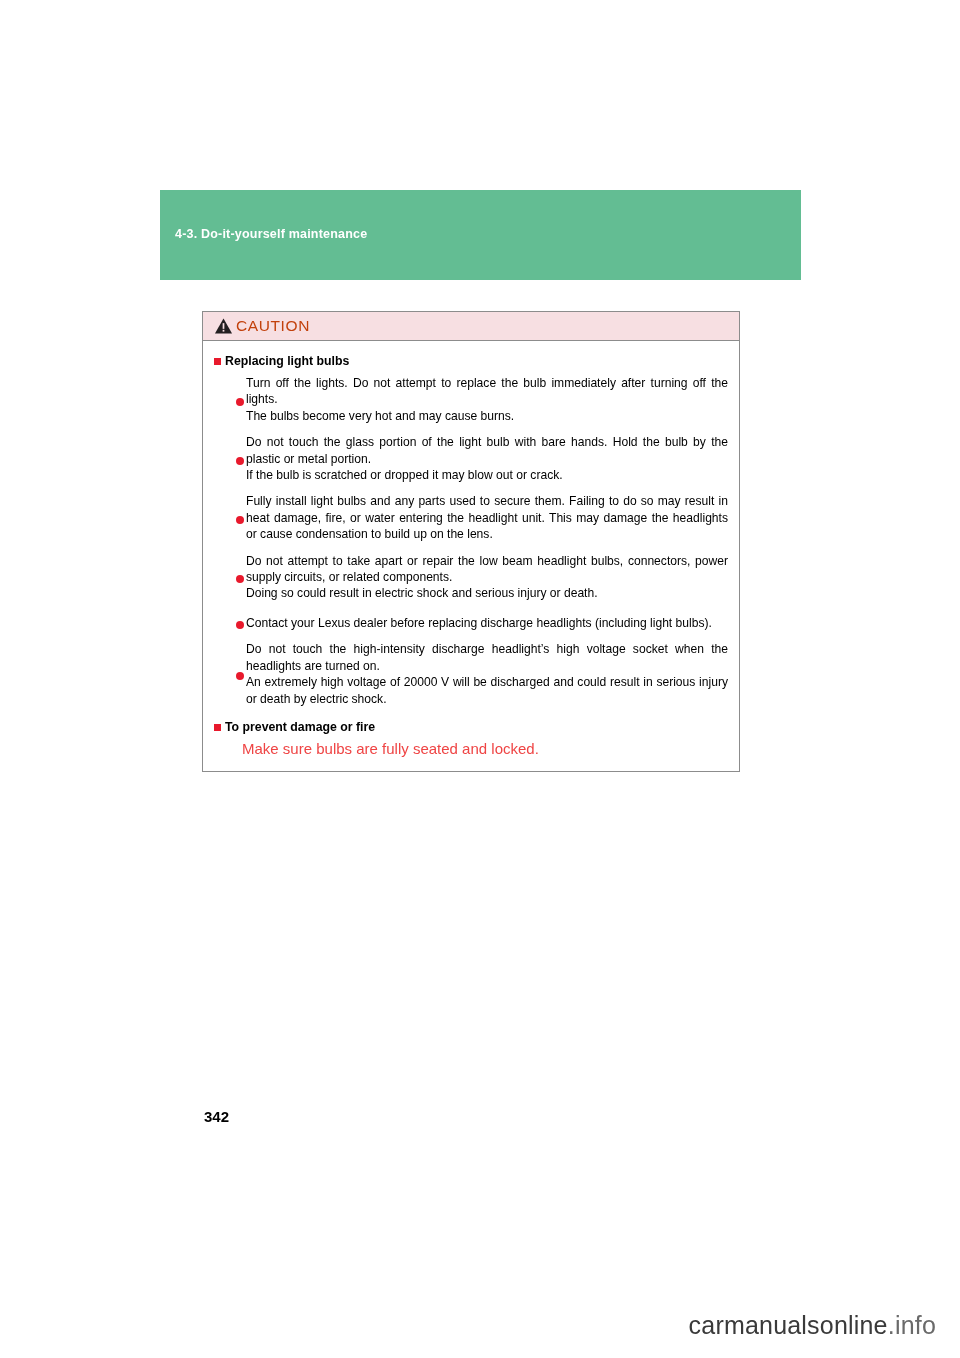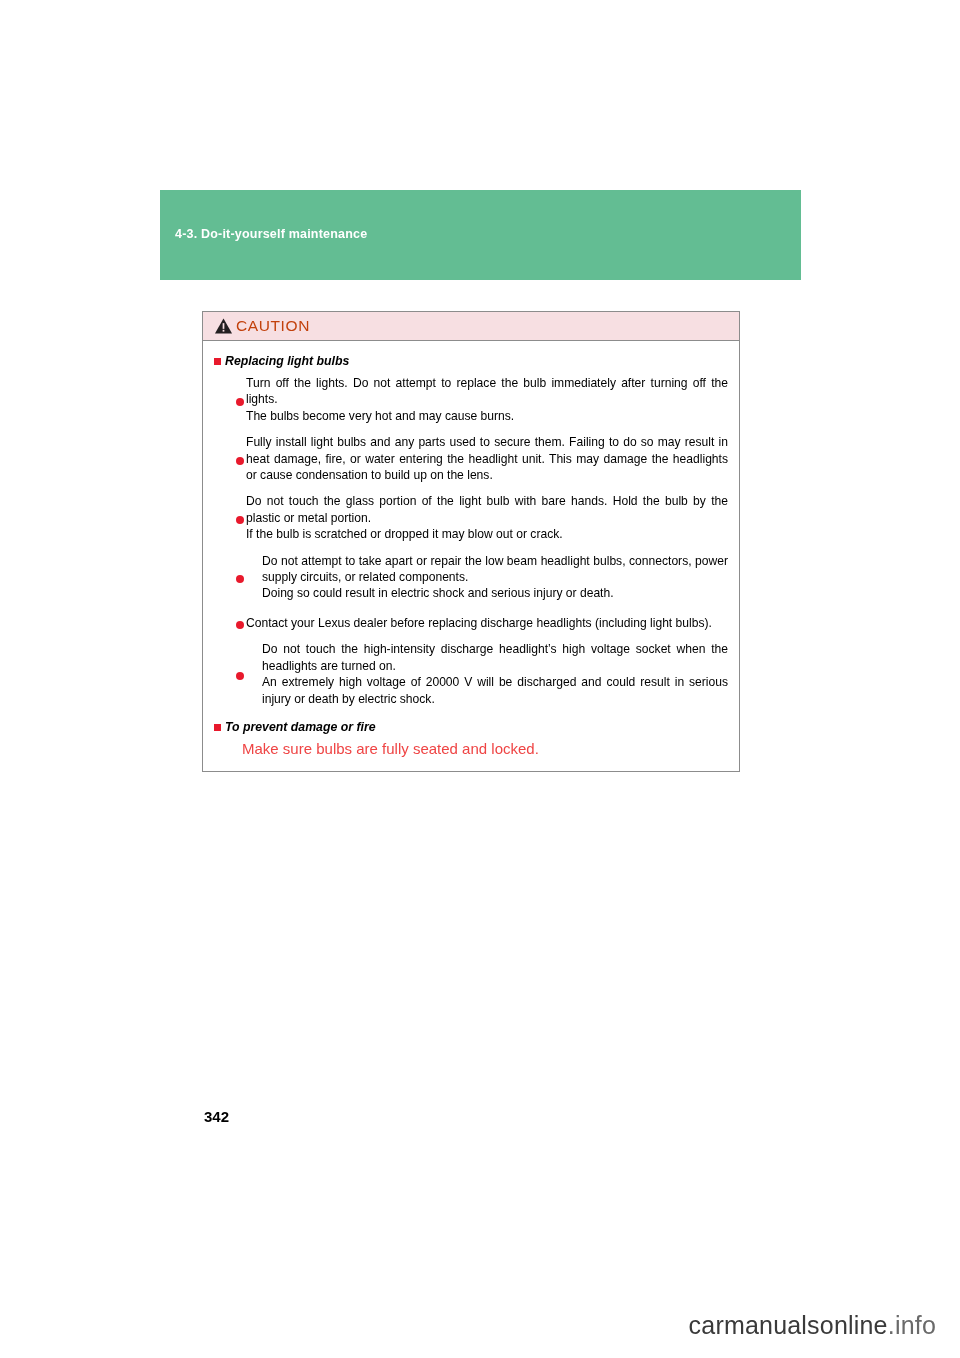--- a/index.html
+++ b/index.html
@@ -85,30 +85,29 @@
     height: 7px;
     background: #e8192c;
     margin: 4px 4px 0 0;
     flex: 0 0 auto;
   }
   .sq-head .sq-label {
     font-size: 12.3px;
     font-weight: bold;
     color: #000;
     line-height: 15px;
-    font-style: italic;
   }
 
   
   .dot-item {
     display: flex;
     align-items: center;
     margin: 0 0 10px 22px;
   }
-  .dot-item:last-child { margin-bottom: 0; gap: 16px; }
+  .dot-item:last-child { margin-bottom: 0; }
   .dot-item .dot {
     width: 8px;
     height: 8px;
     border-radius: 50%;
     background: #e8192c;
     margin: 4px 2px 0 0;
     flex: 0 0 auto;
   }
   .dot-item .dot-text {
     font-size: 12.1px;
@@ -174,26 +173,26 @@
         <span class="sq"></span>
         <span class="sq-label">Replacing light bulbs</span>
       </div>
       <div class="dot-item">
         <span class="dot"></span>
         <span class="dot-text" style="white-space:pre-line">Turn off the lights. Do not attempt to replace the bulb immediately after turning off the lights.
 The bulbs become very hot and may cause burns.</span>
       </div>
       <div class="dot-item">
         <span class="dot"></span>
-        <span class="dot-text" style="white-space:pre-line">Fully install light bulbs and any parts used to secure them. Failing to do so may result in heat damage, fire, or water entering the headlight unit. This may damage the headlights or cause condensation to build up on the lens.</span>
-      </div>
-      <div class="dot-item">
-        <span class="dot"></span>
         <span class="dot-text" style="white-space:pre-line">Do not touch the glass portion of the light bulb with bare hands. Hold the bulb by the plastic or metal portion.
 If the bulb is scratched or dropped it may blow out or crack.</span>
+      </div>
+      <div class="dot-item">
+        <span class="dot"></span>
+        <span class="dot-text" style="white-space:pre-line">Fully install light bulbs and any parts used to secure them. Failing to do so may result in heat damage, fire, or water entering the headlight unit. This may damage the headlights or cause condensation to build up on the lens.</span>
       </div>
       <div class="dot-item">
         <span class="dot"></span>
         <span class="dot-text" style="white-space:pre-line">Do not attempt to take apart or repair the low beam headlight bulbs, connectors, power supply circuits, or related components.
 Doing so could result in electric shock and serious injury or death.</span>
       </div>
     </div>
 
     <div class="group">
       <div class="dot-item">

